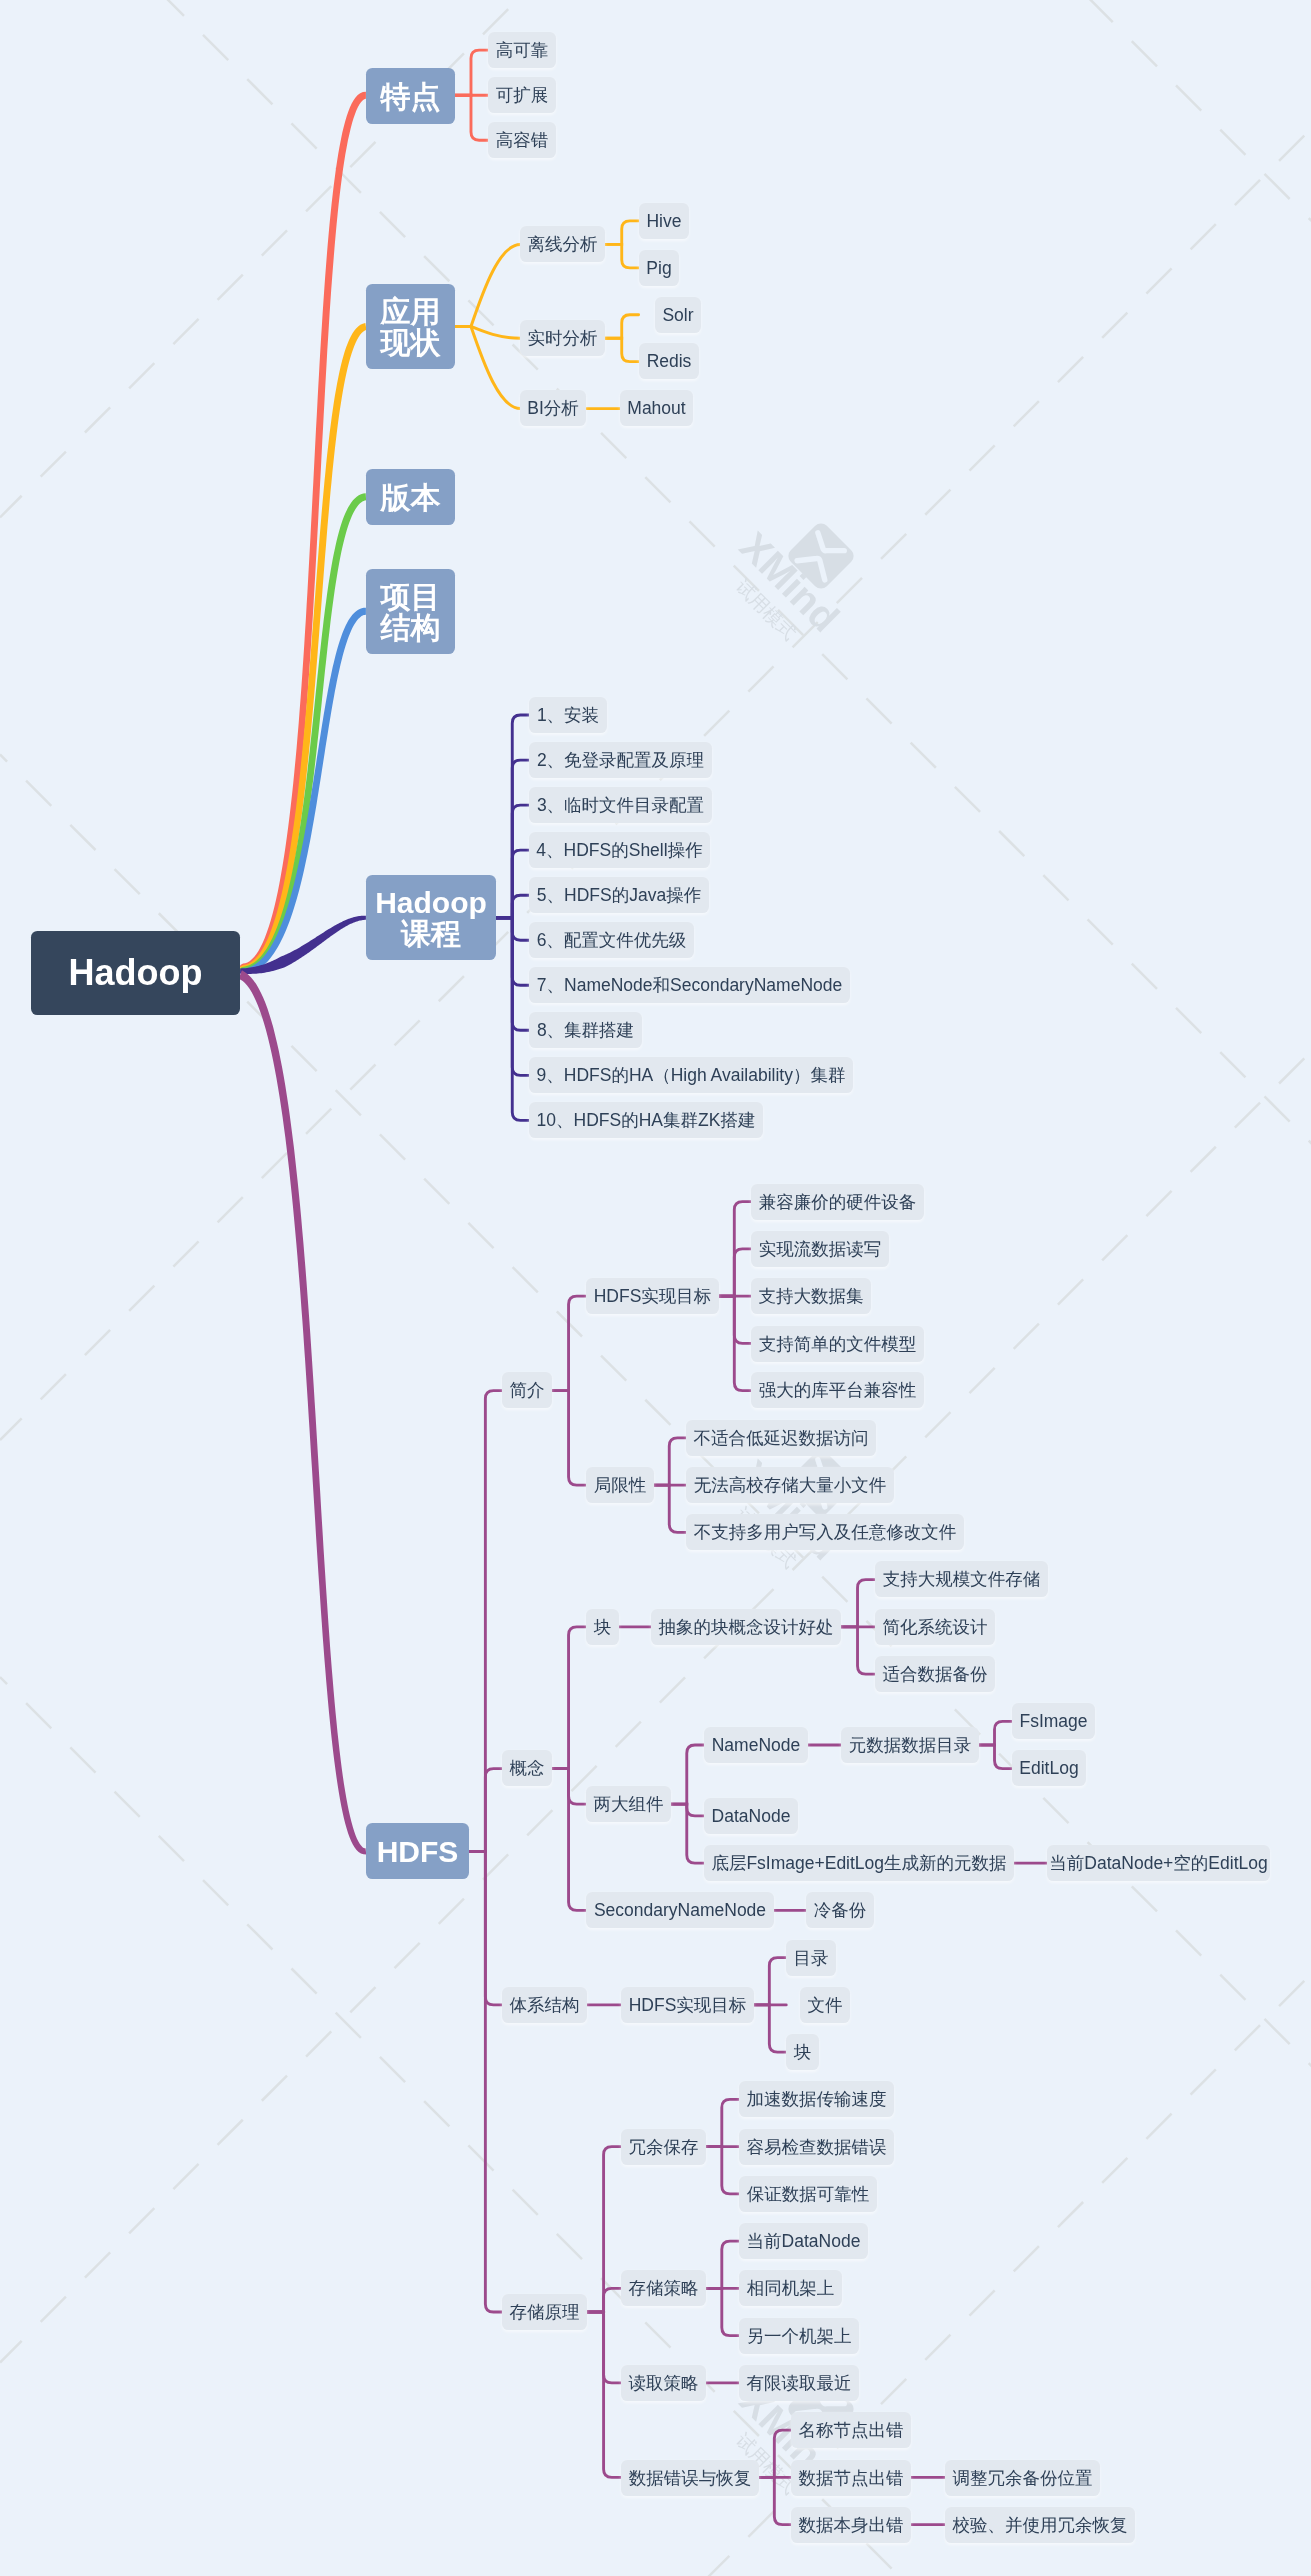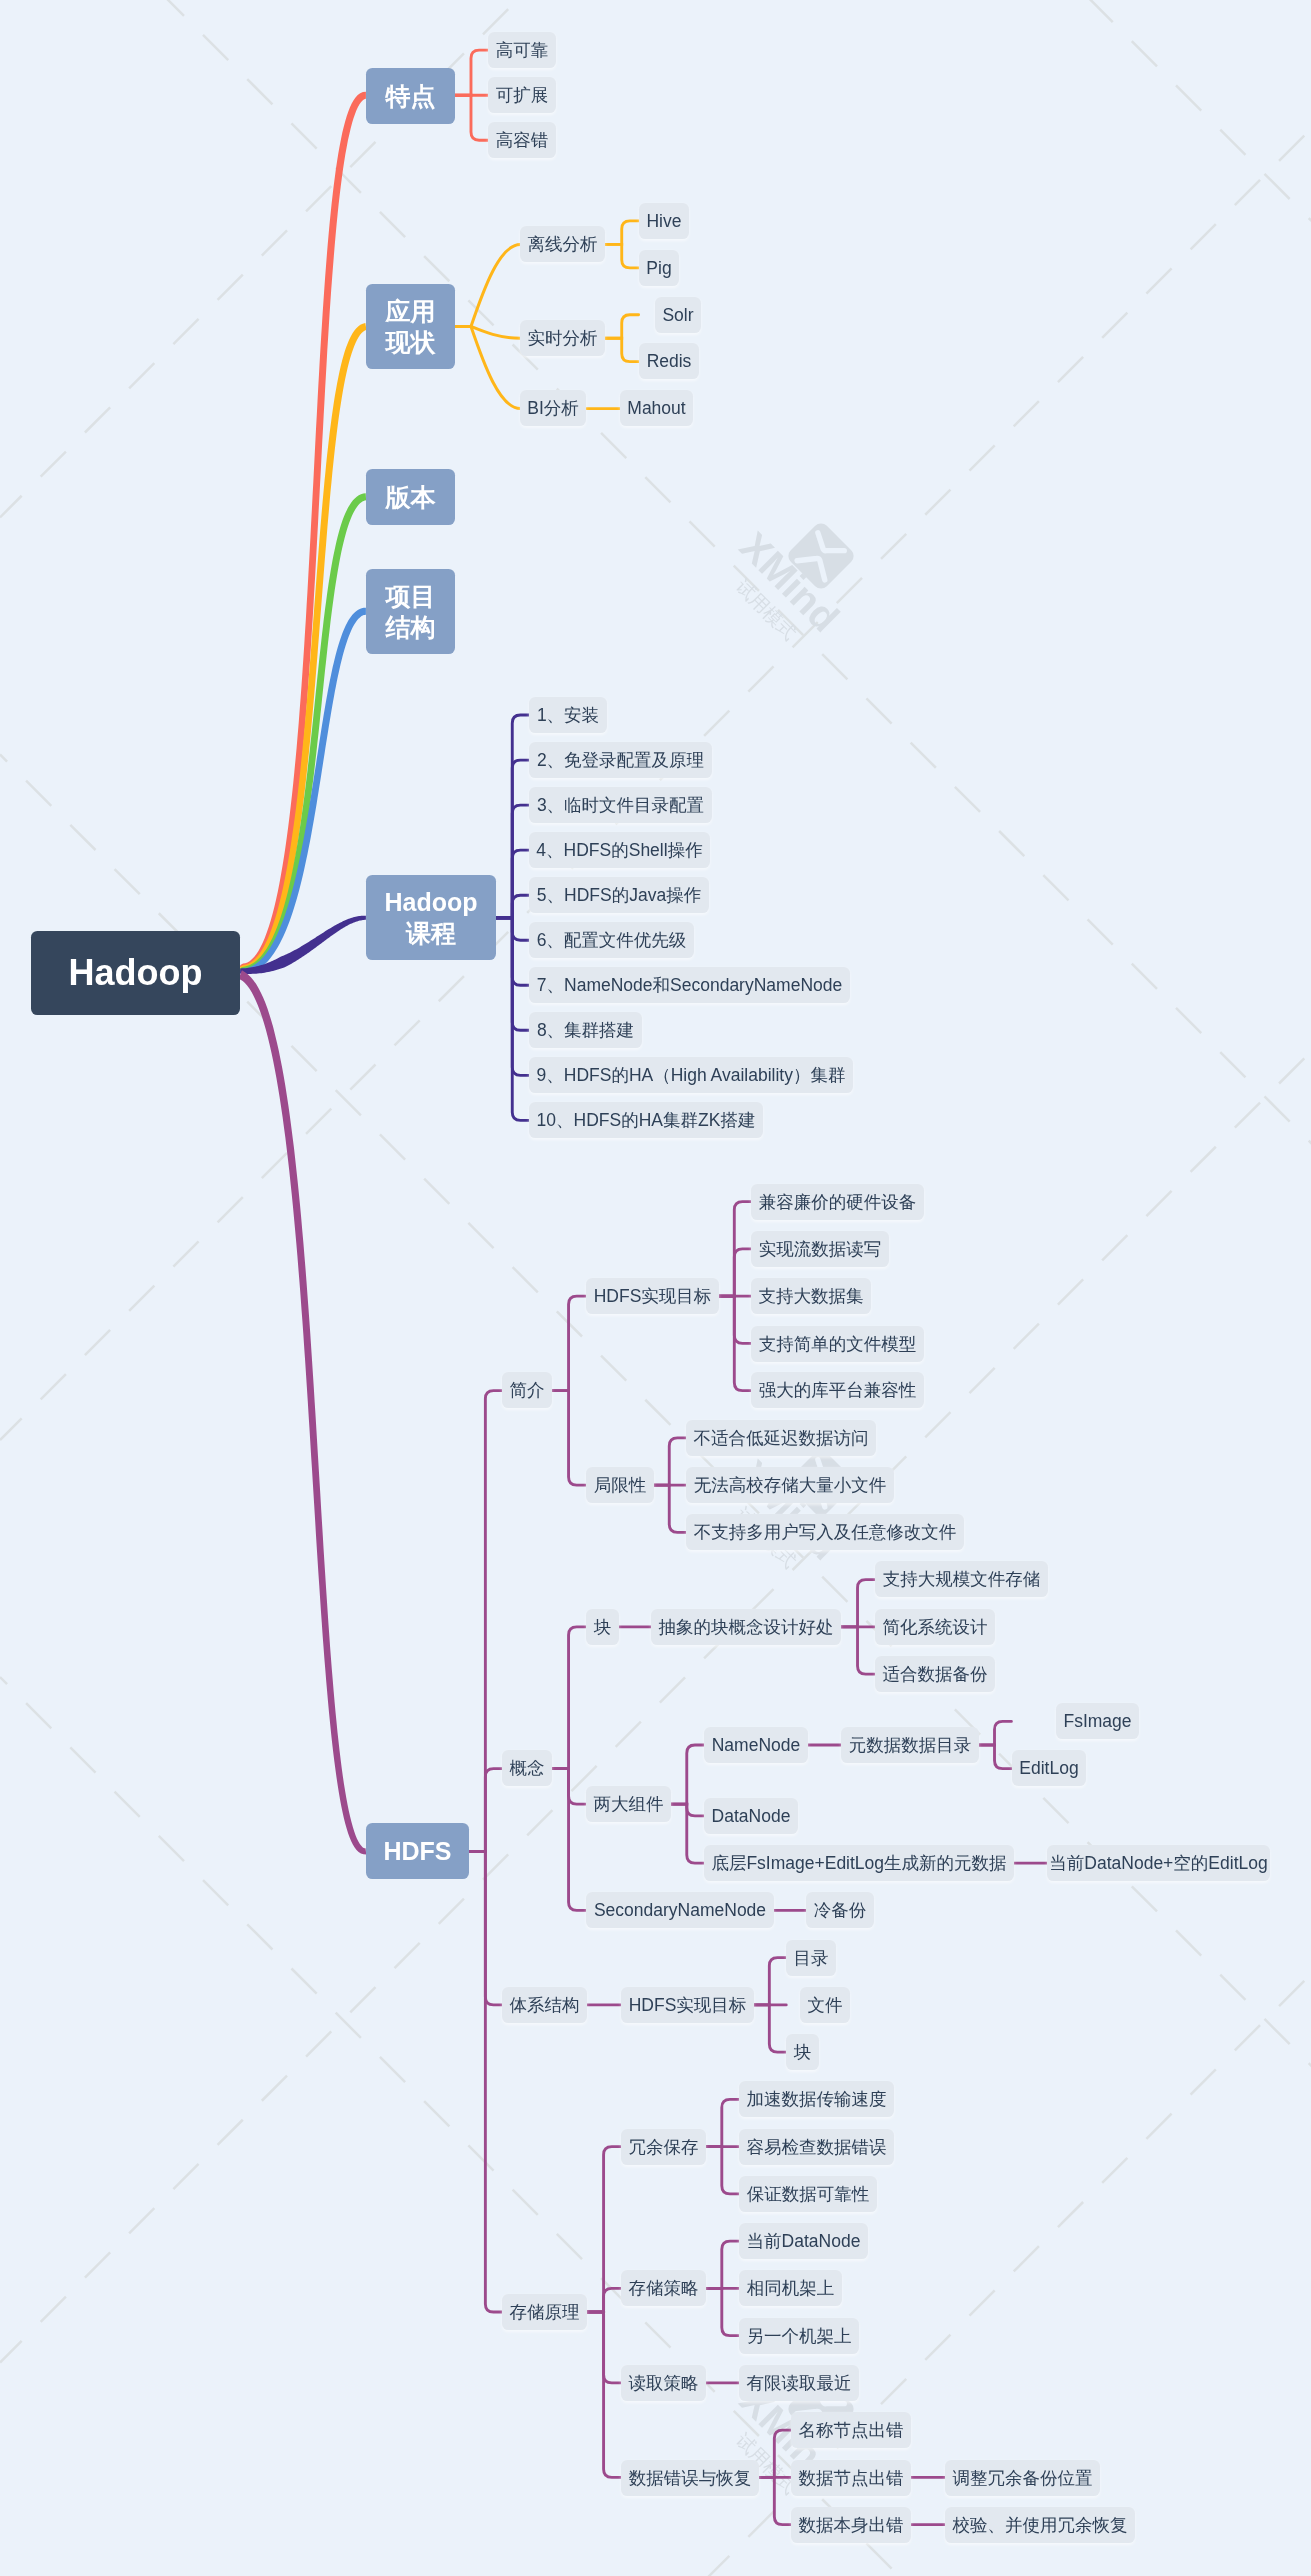--- a/index.html
+++ b/index.html
@@ -3,21 +3,21 @@
 <meta charset="utf-8">
 <title>Hadoop mind map</title>
 <style>
   html,body{margin:0;padding:0;background:#ebf2fa;}
   #canvas{position:relative;width:1311px;height:2576px;overflow:hidden;background:#ebf2fa;
           font-family:"Liberation Sans",sans-serif;}
   #bg,#links{position:absolute;left:0;top:0;width:1311px;height:2576px;}
   .node{position:absolute;box-sizing:border-box;display:flex;align-items:center;justify-content:center;
         white-space:pre;text-align:center;-webkit-font-smoothing:antialiased;}
   .n-root{background:#35465c;color:#fff;font-size:36px;font-weight:bold;border-radius:6.3px;}
-  .n-l1{background:#85a0c6;color:#fff;font-size:25px;font-weight:bold;border-radius:6.3px;line-height:31px;}
+  .n-l1{background:#85a0c6;color:#fff;font-size:30px;font-weight:bold;border-radius:6.3px;line-height:31px;}
   .n-leaf{background:#e2e8ef;color:#2e4057;font-size:17.5px;border-radius:6.3px;
           box-shadow:0 1.3px 3.1px rgba(255,255,255,.55);}
   #marks{position:absolute;left:0;top:0;width:1311px;height:2576px;}
   .wm{position:absolute;transform:translate(-50%,-50%) rotate(45deg);transform-origin:50% 50%;
       width:0;height:0;}
   .wm-logo{position:absolute;width:88px;height:88px;}
   .wm-brand{position:absolute;left:-63px;top:21px;width:138px;text-align:left;
             font-size:40px;font-weight:bold;color:#d7dee5;line-height:40px;white-space:pre;}
   .wm-note{position:absolute;left:-38px;top:68px;width:138px;text-align:left;
            font-size:19px;color:#d7dee5;line-height:19px;white-space:pre;}
@@ -182,21 +182,21 @@
     <div class="node n-leaf" style="left: 686px; top: 1514px; width: 278px; height: 36px;">不支持多用户写入及任意修改文件</div>
     <div class="node n-leaf" style="left: 502px; top: 1750px; width: 50px; height: 36px;">概念</div>
     <div class="node n-leaf" style="left: 586px; top: 1609px; width: 33px; height: 36px;">块</div>
     <div class="node n-leaf" style="left: 651px; top: 1609px; width: 190px; height: 36px;">抽象的块概念设计好处</div>
     <div class="node n-leaf" style="left: 875px; top: 1561px; width: 173px; height: 36px;">支持大规模文件存储</div>
     <div class="node n-leaf" style="left: 875px; top: 1609px; width: 120px; height: 36px;">简化系统设计</div>
     <div class="node n-leaf" style="left: 875px; top: 1656px; width: 120px; height: 36px;">适合数据备份</div>
     <div class="node n-leaf" style="left: 586px; top: 1786px; width: 85px; height: 36px;">两大组件</div>
     <div class="node n-leaf" style="left: 704px; top: 1727px; width: 104px; height: 36px;">NameNode</div>
     <div class="node n-leaf" style="left: 841px; top: 1727px; width: 138px; height: 36px;">元数据数据目录</div>
-    <div class="node n-leaf" style="left: 1012px; top: 1703px; width: 83px; height: 36px; margin-left: 44px;">FsImage</div>
+    <div class="node n-leaf" style="left: 1012px; top: 1703px; width: 83px; height: 36px;">FsImage</div>
     <div class="node n-leaf" style="left: 1012px; top: 1750px; width: 74px; height: 36px;">EditLog</div>
     <div class="node n-leaf" style="left: 704px; top: 1798px; width: 94px; height: 36px;">DataNode</div>
     <div class="node n-leaf" style="left: 704px; top: 1845px; width: 310px; height: 36px;">底层FsImage+EditLog生成新的元数据</div>
     <div class="node n-leaf" style="left: 1047px; top: 1845px; width: 223px; height: 36px;">当前DataNode+空的EditLog</div>
     <div class="node n-leaf" style="left: 586px; top: 1892px; width: 188px; height: 36px;">SecondaryNameNode</div>
     <div class="node n-leaf" style="left: 806px; top: 1892px; width: 68px; height: 36px;">冷备份</div>
     <div class="node n-leaf" style="left: 502px; top: 1987px; width: 85px; height: 36px;">体系结构</div>
     <div class="node n-leaf" style="left: 621px; top: 1987px; width: 133px; height: 36px;">HDFS实现目标</div>
     <div class="node n-leaf" style="left: 786px; top: 1940px; width: 50px; height: 36px;">目录</div>
     <div class="node n-leaf" style="left: 800px; top: 1987px; width: 50px; height: 36px;">文件</div>

